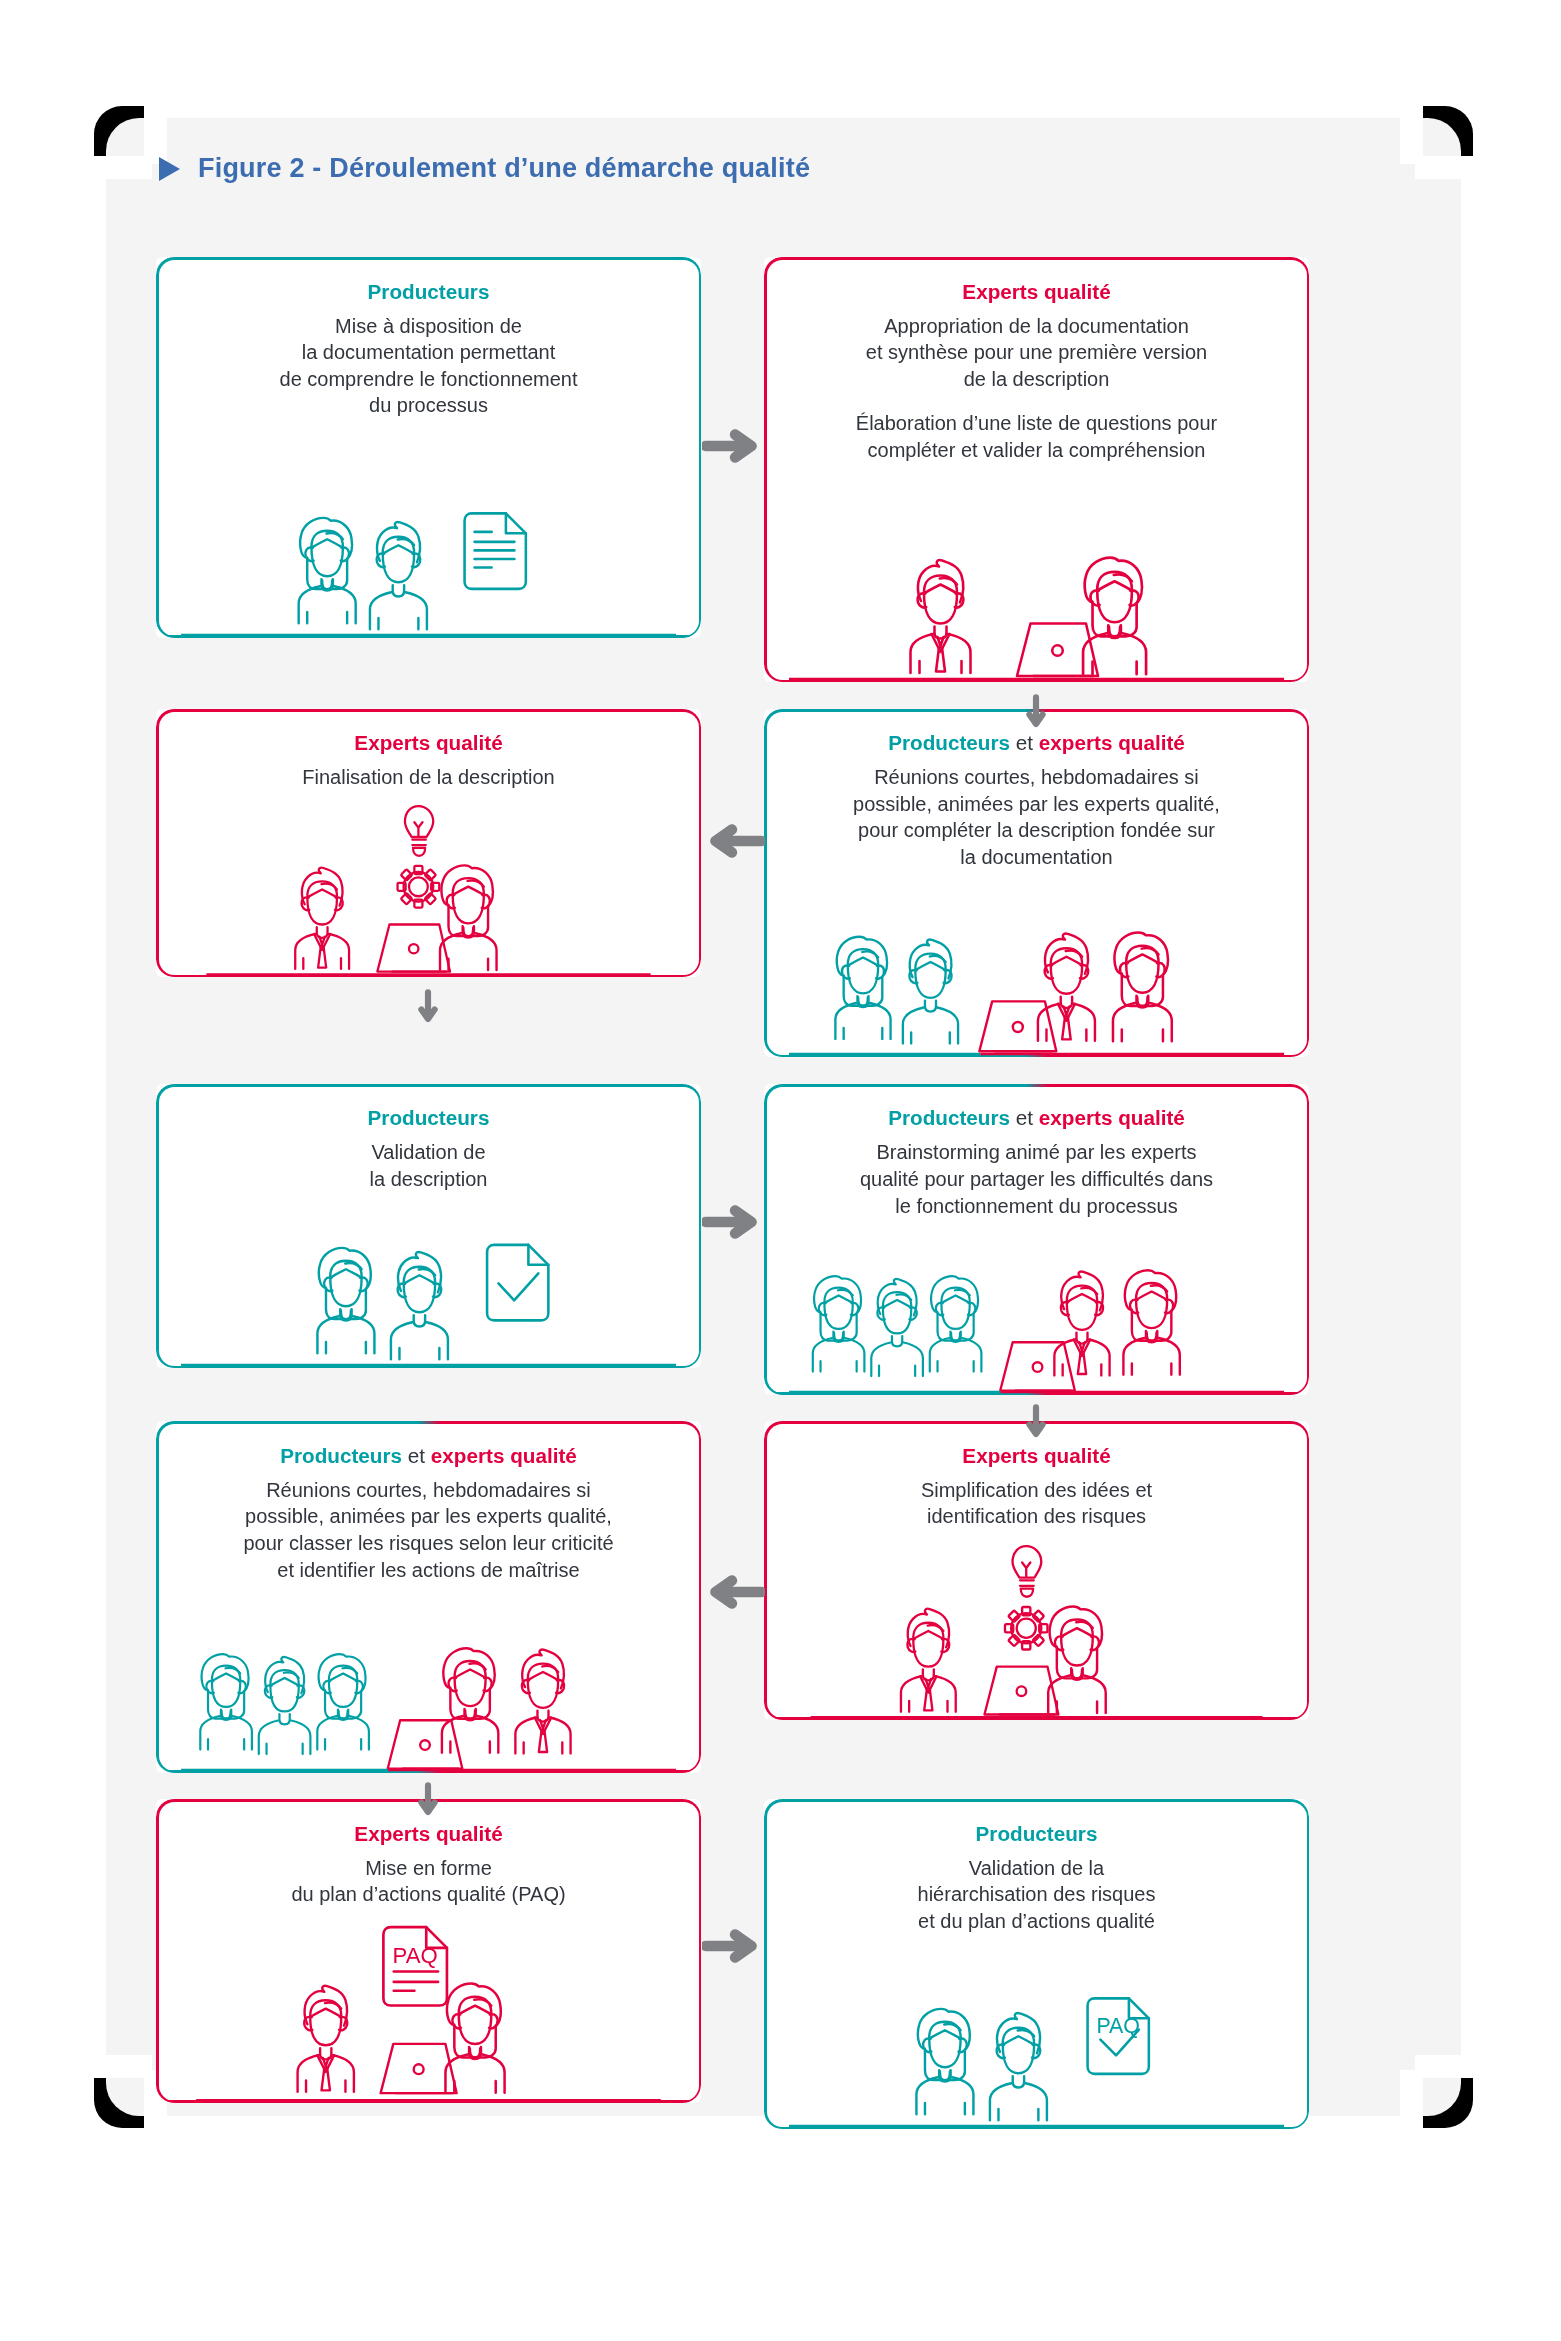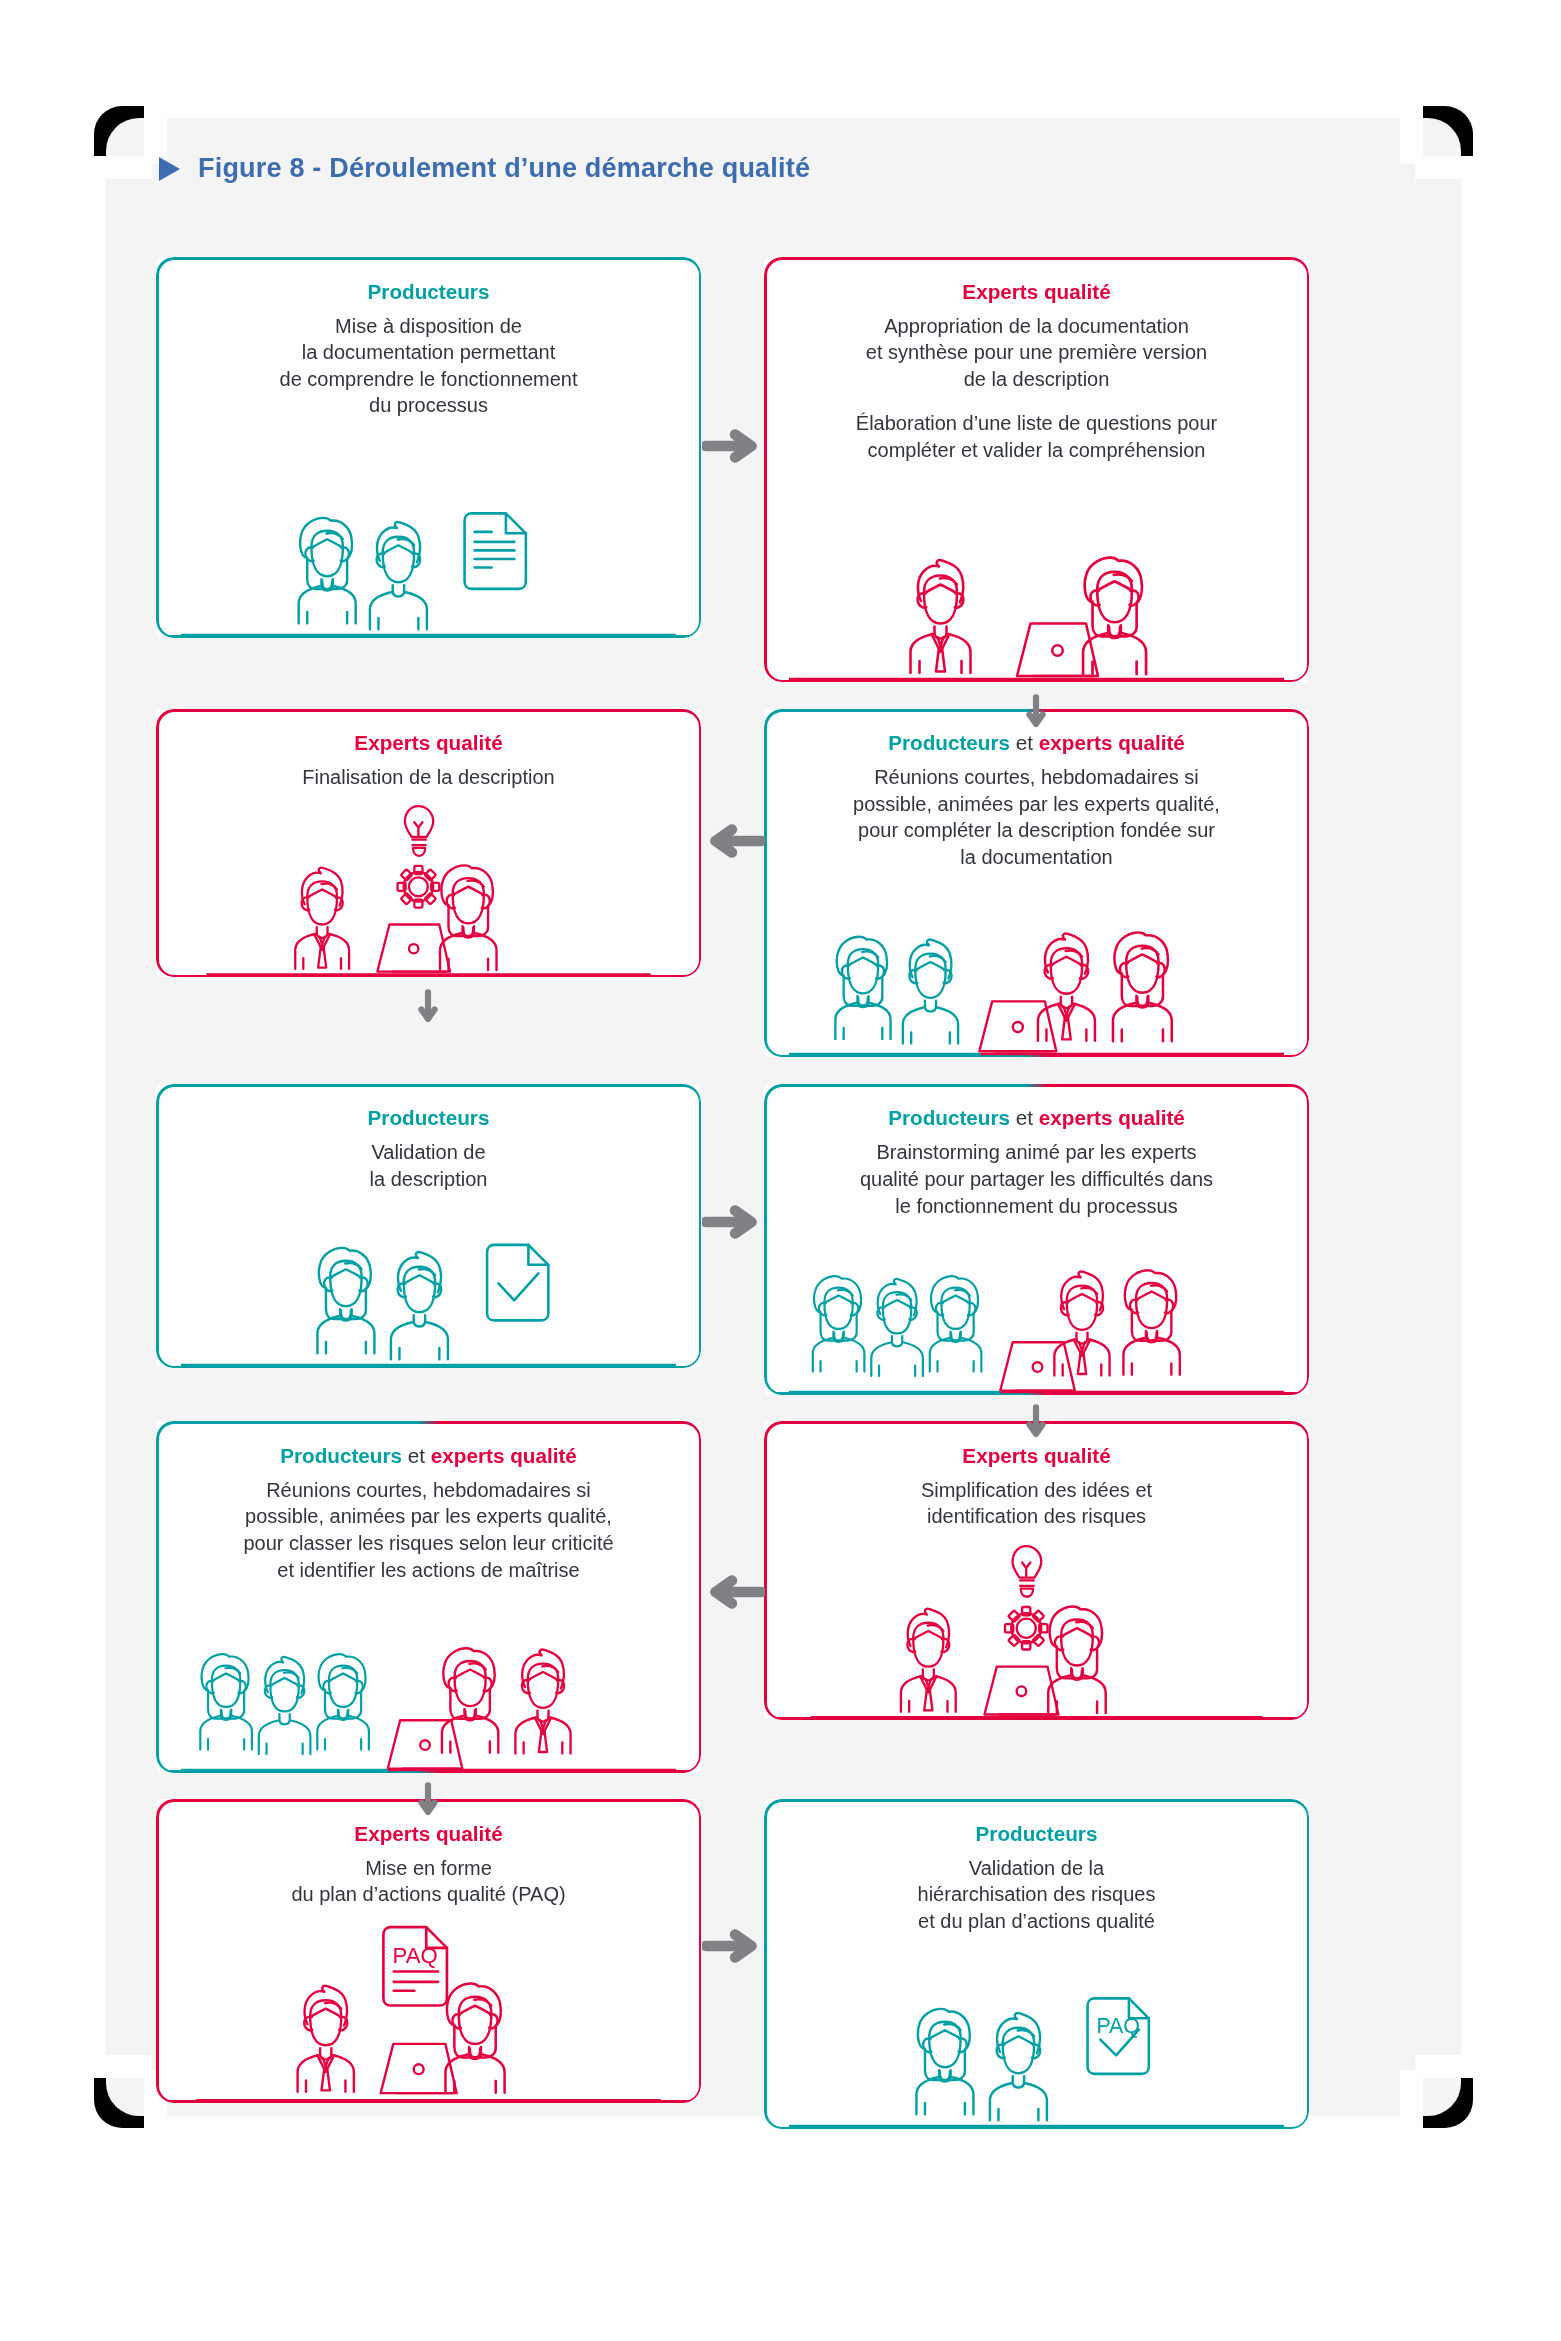--- a/index.html
+++ b/index.html
@@ -162,21 +162,21 @@
   <div class="bracket-mask" style="left:38px;   top:-11.6px;  width:23px; height:58px; background:#ffffff;"></div>
   <div class="bracket-mask" style="right:-11.6px; top:38px;   width:58px; height:23px; background:#ffffff;"></div>
   <div class="bracket-mask" style="right:38px;  top:-11.6px;  width:23px; height:58px; background:#ffffff;"></div>
   <div class="bracket-mask" style="left:-11.6px;  bottom:38px; width:58px; height:23px; background:#ffffff;"></div>
   <div class="bracket-mask" style="left:38px;   bottom:-11.6px; width:23px; height:58px; background:#ffffff;"></div>
   <div class="bracket-mask" style="right:-11.6px; bottom:38px; width:58px; height:23px; background:#ffffff;"></div>
   <div class="bracket-mask" style="right:38px;  bottom:-11.6px; width:23px; height:58px; background:#ffffff;"></div>
 
   <div class="fig-title">
     <span class="tri-icon"></span>
-    <span class="fig-title-text">Figure 8 - Déroulement d’une démarche qualité</span>
+    <span class="fig-title-text">Figure 2 - Déroulement d’une démarche qualité</span>
   </div>
 
   <div class="grid" id="grid">
       <div class="row">
         <div class="cell">
           <div class="card teal" style="min-height: 231px;">
             <div class="card-head"><span class="c-teal">Producteurs</span></div>
             <div class="card-body">Mise à disposition de
 la documentation permettant
 de comprendre le fonctionnement

